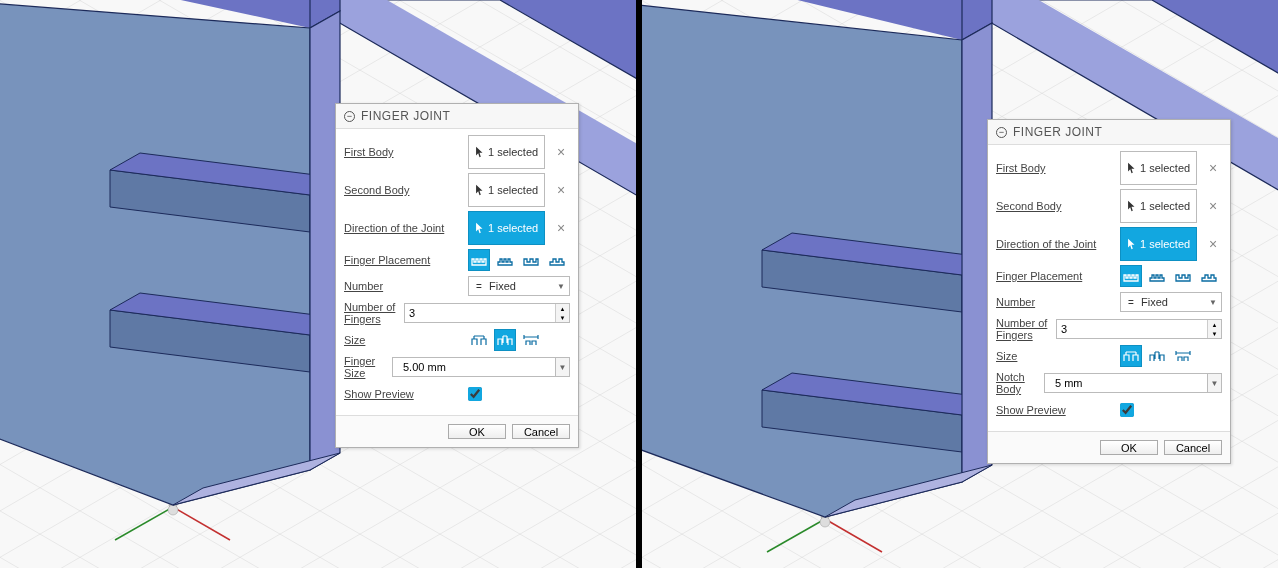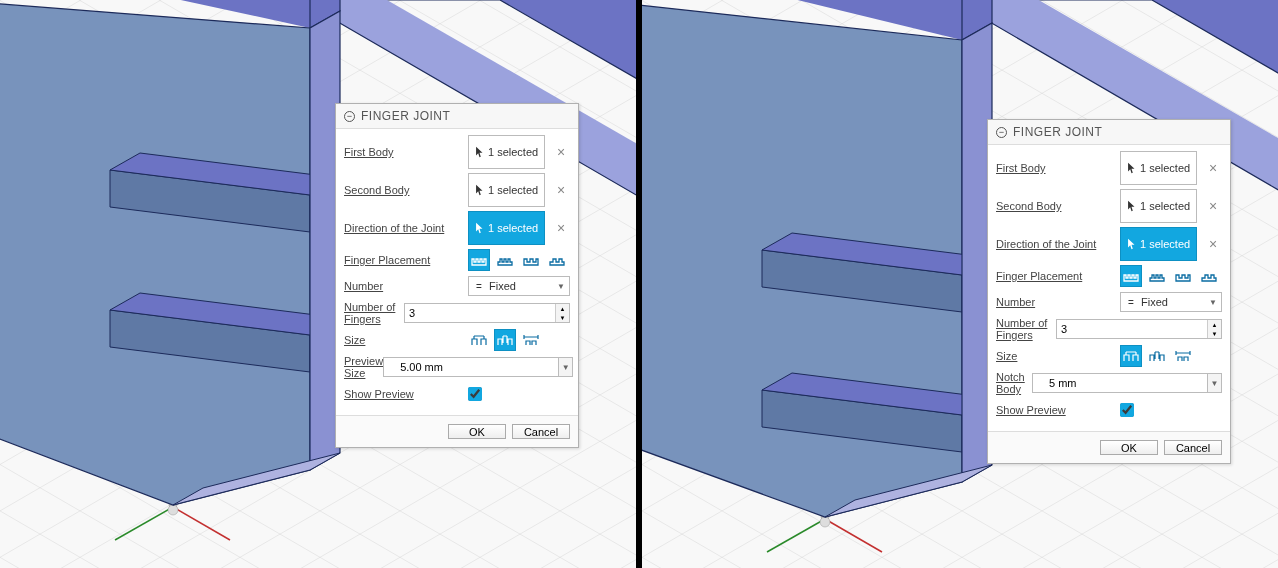--- a/index.html
+++ b/index.html
@@ -199,21 +199,21 @@
     cursor: pointer;
   }
   .textfield {
     display:flex;
     width: 100%;
   }
   .textfield input {
     flex:1;
     height: 20px;
     border: 1px solid #bbb;
-    padding: 0 16px;
+    padding: 0 10px;
     font-size: 11px;
     font-family: inherit;
   }
   .textfield .dd-arrow-box {
     width: 14px;
     border: 1px solid #bbb;
     border-left: none;
     display:flex;
     align-items:center;
     justify-content:center;
@@ -391,21 +391,21 @@
                 </span>
               <span class="icon-toggle">
                   <svg width="16" height="14" viewBox="0 0 16 14">
                     <path d="M3 12 L3 8 L7 8 L7 12 M9 12 L9 8 L13 8 L13 12 M1 4 L15 4 M1 2 L1 6 M15 2 L15 6" fill="none" stroke="#0a6ca2" stroke-width="1.2"></path>
                   </svg>
                 </span>
             </div>
           </div>
         </div>
         <div class="row">
-          <div class="row-label">Preview Size</div>
+          <div class="row-label">Finger Size</div>
           <div class="row-ctrl">
             <div class="textfield">
               <input value="5.00 mm" style="">
               <div class="dd-arrow-box">▼</div>
             </div>
           </div>
         </div>
         <div class="row">
           <div class="row-label">Show Preview</div>
           <div class="row-ctrl">

